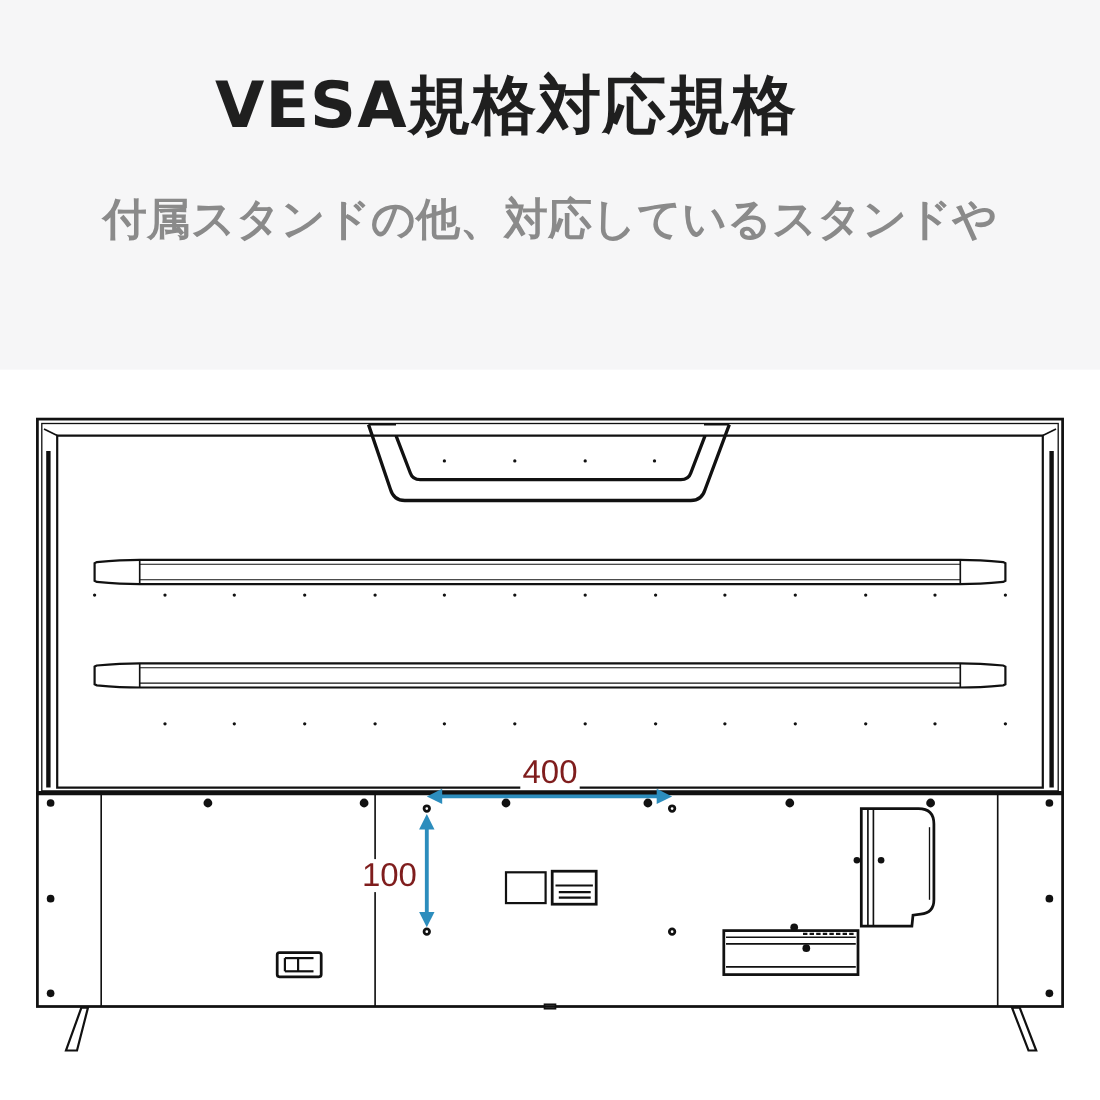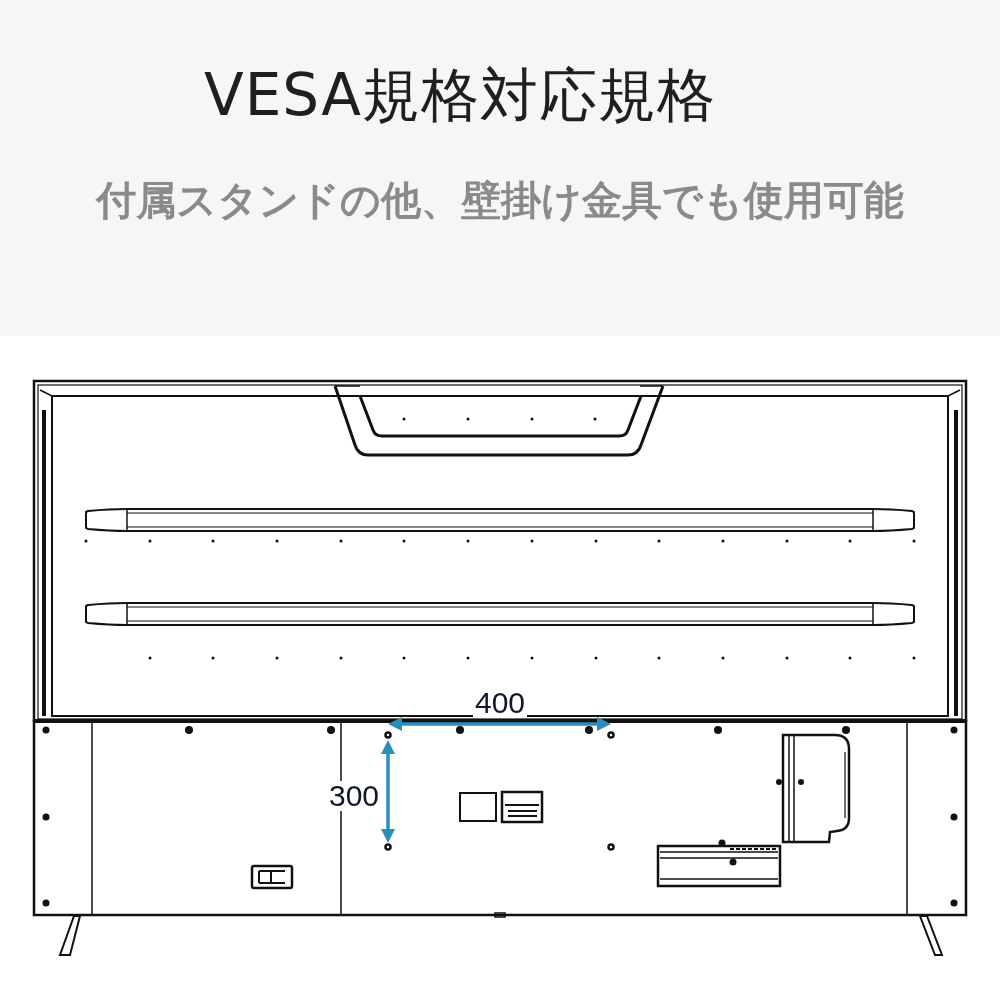--- a/index.html
+++ b/index.html
@@ -1,36 +1,36 @@
 <!DOCTYPE html>
 <html><head>
 <meta charset="utf-8">
 <style>
   html, body { margin: 0; padding: 0; background: #ffffff; }
   body { width: 1000px; height: 1000px; position: relative; overflow: hidden;
          font-family: "DejaVu Sans", "Liberation Sans", sans-serif; }
   .header { position: absolute; left: 0; top: 0; width: 1000px; height: 336px;
             background: #f6f6f7; }
   .title { position: absolute; left: 0; top: 58px; width: 920px; text-align: center;
-           font-size: 58px; font-weight: normal; color: #1f1f1f; letter-spacing: 1px;
+           font-size: 58px; font-weight: bold; color: #1f1f1f; letter-spacing: 1px;
            line-height: 74px; }
   .subtitle { position: absolute; left: 0; top: 166px; width: 1000px; text-align: center;
               font-size: 40px; font-weight: bold; color: #8a8a8a; line-height: 68px; }
   .subtitle span { display: block; }
   .diagram { position: absolute; left: 0; top: 336px; width: 1000px; height: 664px; }
   .dim-label { position: absolute; font-family: "Liberation Sans", sans-serif; font-size: 30px;
-               color: #0f172a; font-weight: normal; line-height: 30px; background: #ffffff; padding: 0 2px; }
+               color: #7f1d1d; font-weight: normal; line-height: 30px; background: #ffffff; padding: 0 2px; }
 </style>
 </head>
 <body>
 
 <div class="header">
   <div class="title">VESA規格対応規格</div>
   <div class="subtitle">
-    <span>付属スタンドの他、壁掛け金具でも使用可能</span>
+    <span>付属スタンドの他、対応しているスタンドや</span>
   </div>
 </div>
 
 <div class="diagram">
   <svg width="1000" height="664" viewBox="0 336 1000 664" xmlns="http://www.w3.org/2000/svg">
     <g fill="none" stroke="#111" stroke-width="2">
 
       <rect x="34" y="381" width="932" height="340" stroke-width="2.5"></rect>
       <rect x="38" y="385" width="924" height="334" stroke-width="1.2"></rect>
 
@@ -170,14 +170,14 @@
       <line x1="398" y1="724" x2="600" y2="724" stroke-width="3.5"></line>
       <path d="M388 724 L402 717 L402 731 Z" stroke="none"></path>
       <path d="M611 724 L597 717 L597 731 Z" stroke="none"></path>
       <line x1="388" y1="750" x2="388" y2="832" stroke-width="3.5"></line>
       <path d="M388 740 L381 754 L395 754 Z" stroke="none"></path>
       <path d="M388 843 L381 829 L395 829 Z" stroke="none"></path>
     </g>
   </svg>
 
   <div class="dim-label" style="left:473px; top:352px;">400</div>
-  <div class="dim-label" style="left:327px; top:445px;">300</div>
+  <div class="dim-label" style="left:327px; top:445px;">100</div>
 </div>
 
 </body></html>

